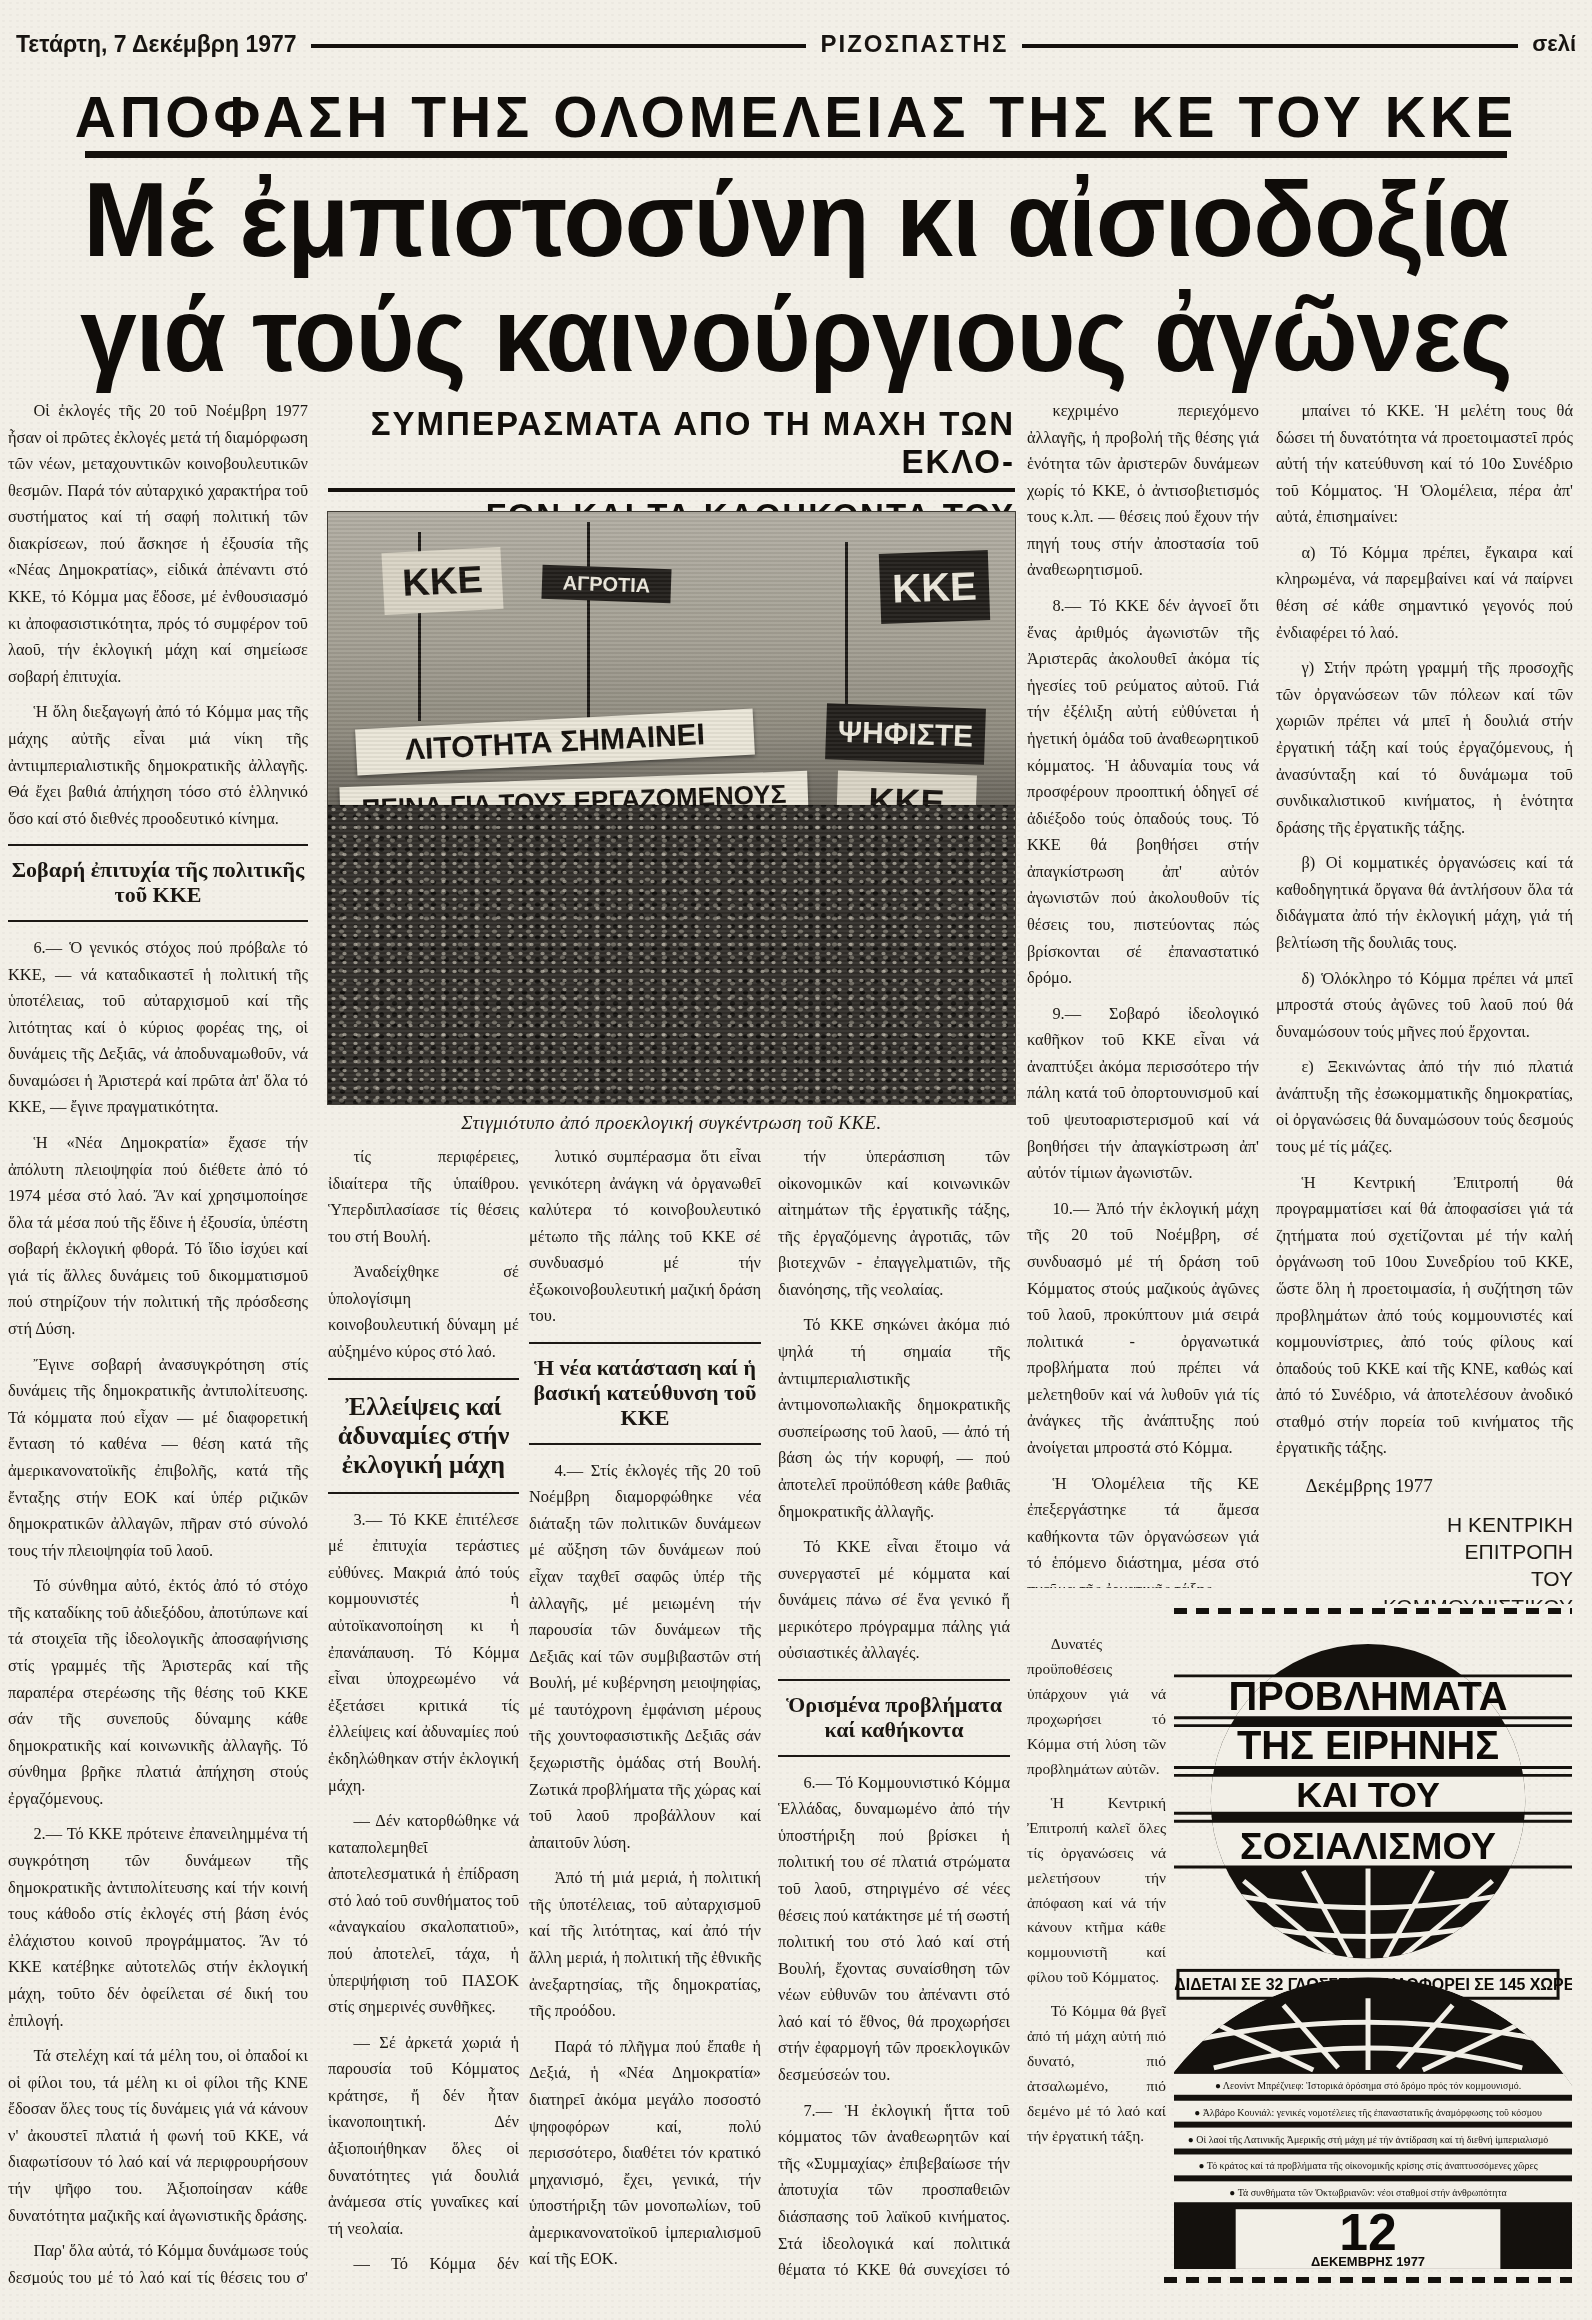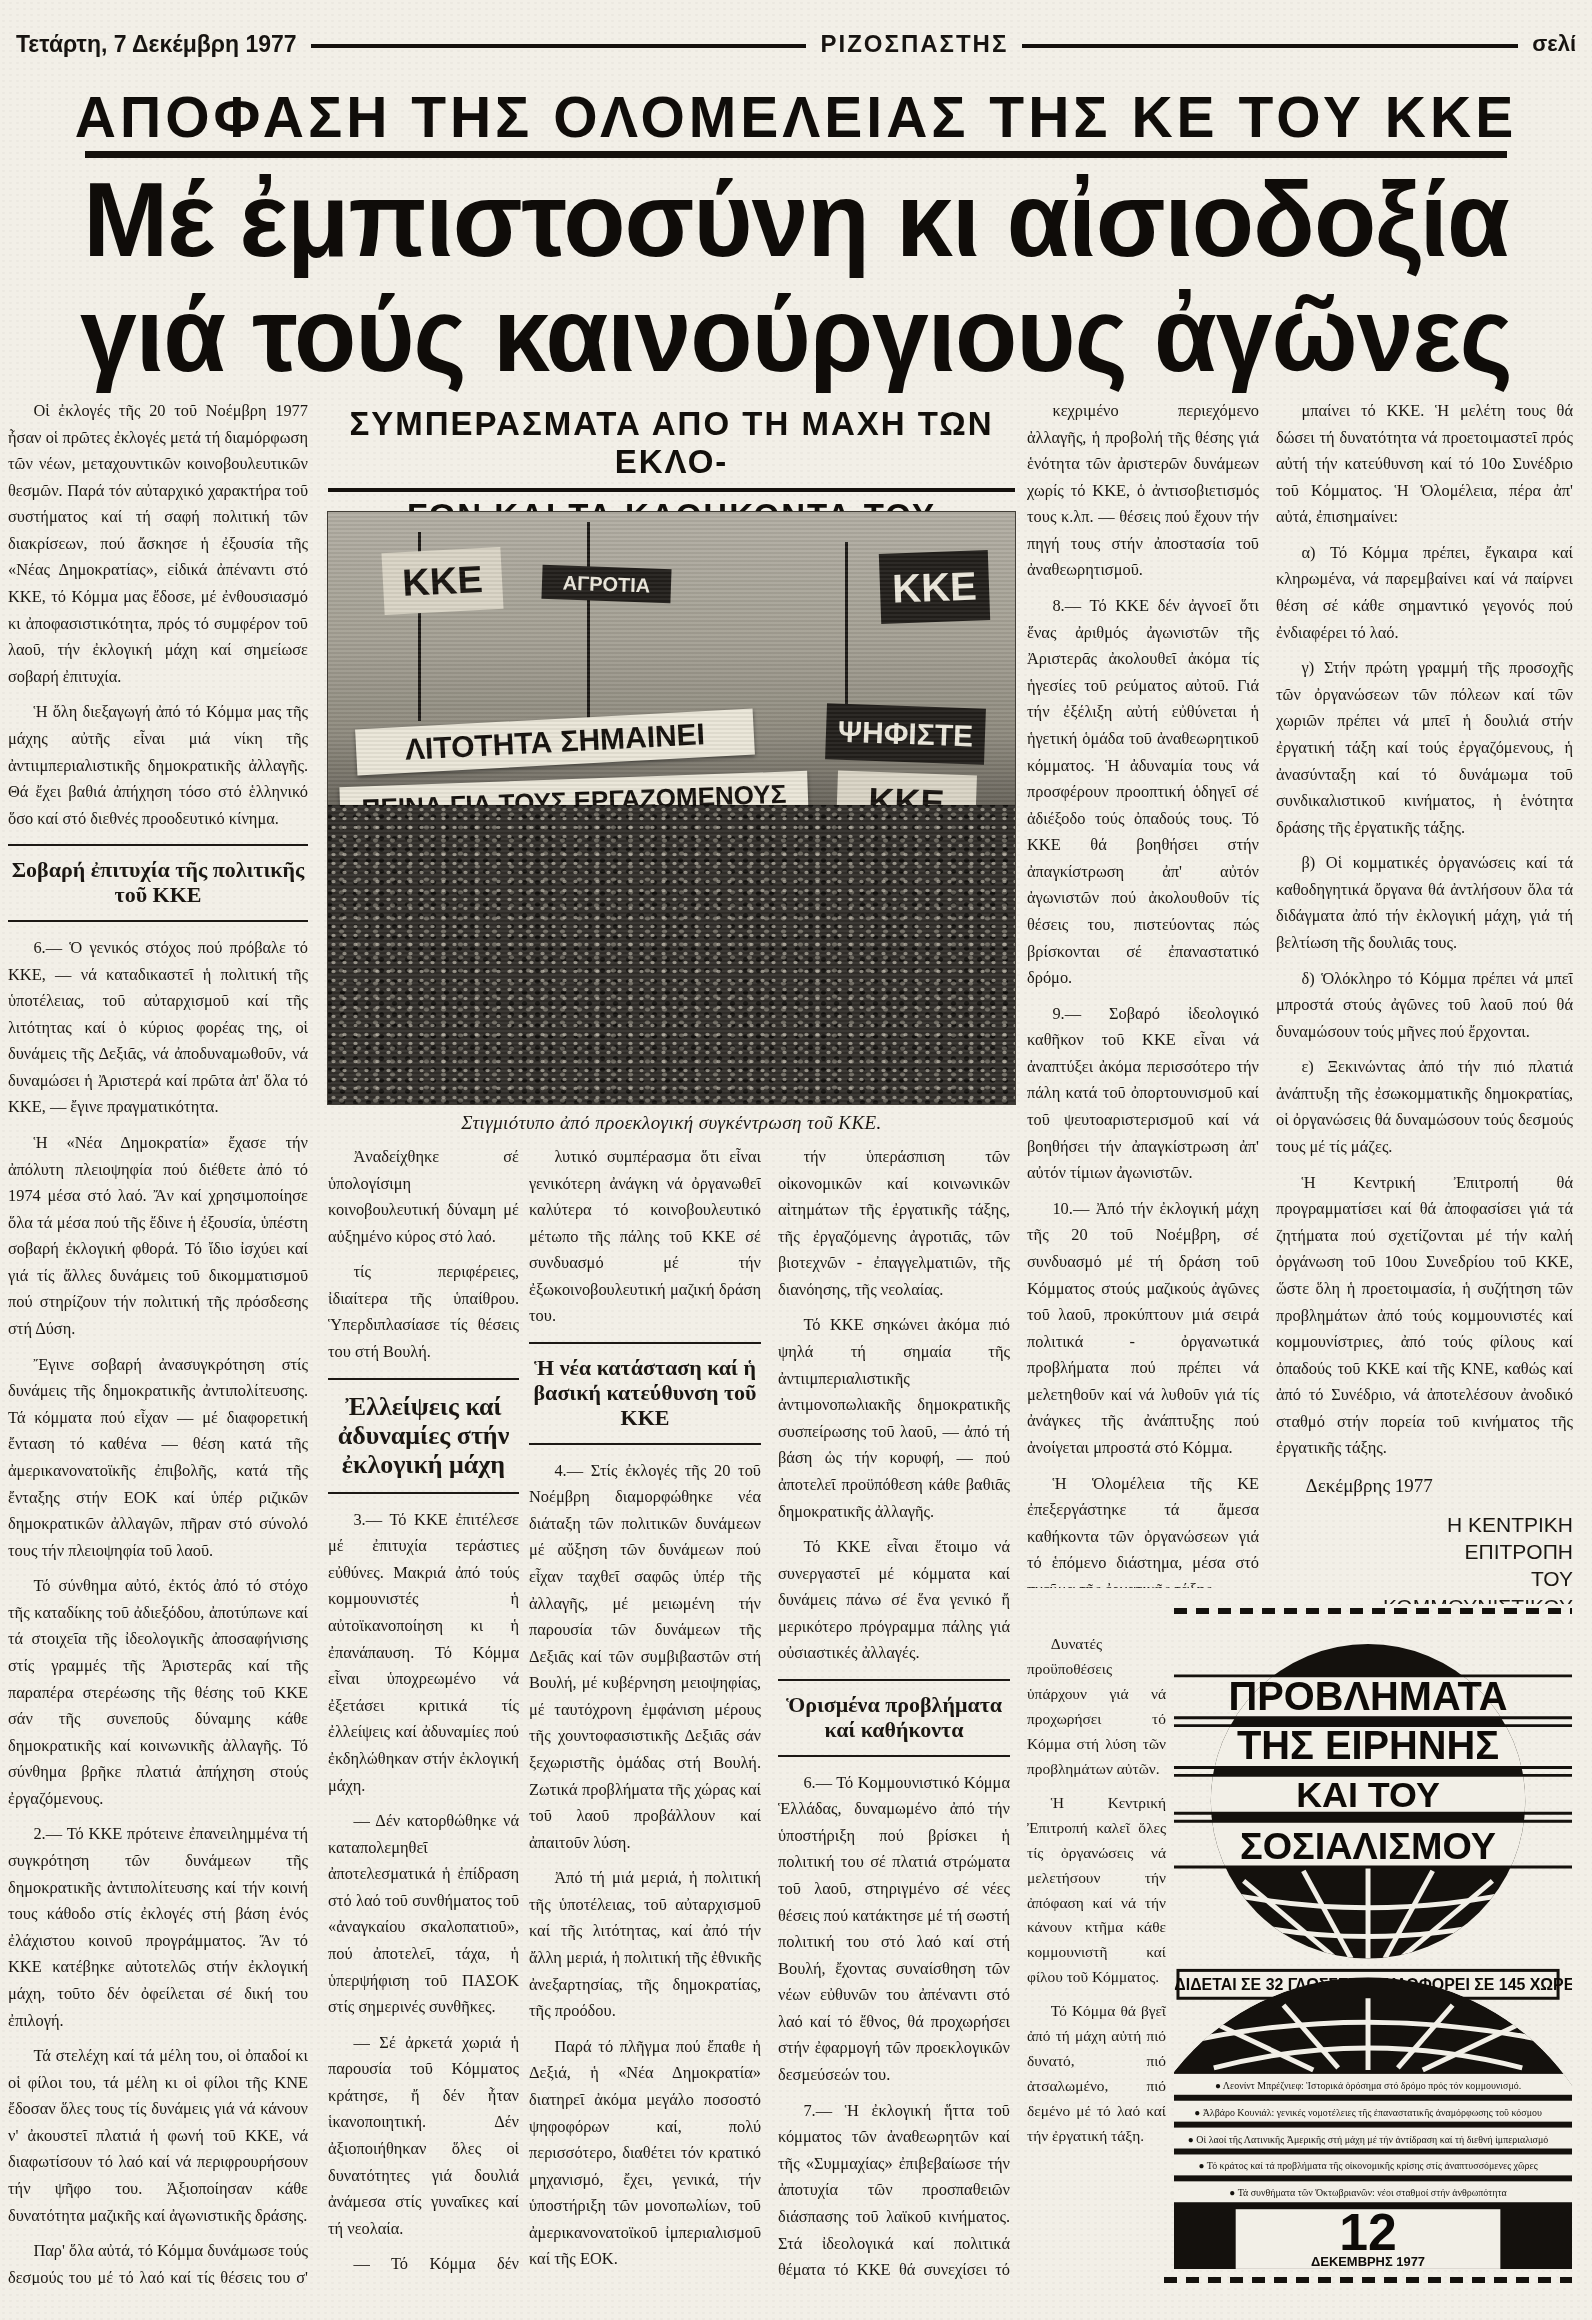--- a/index.html
+++ b/index.html
@@ -18,21 +18,21 @@
   .kicker{position:absolute;left:0;right:0;top:84px;text-align:center;
           font-family:"Liberation Sans",sans-serif;font-weight:700;font-size:57px;
           letter-spacing:4px;color:#100d0a;}
   .kicker-rule{position:absolute;left:85px;right:85px;top:151px;height:7px;background:#15110d;}
   .headline{position:absolute;left:0;right:0;top:167px;text-align:center;
             font-family:"Liberation Sans",sans-serif;font-weight:700;color:#0f0c09;
             font-size:102px;line-height:1.08;letter-spacing:-1px;transform:scaleY(1.04);}
   
   .subhead{position:absolute;left:328px;width:687px;top:400px;text-align:center;
            font-family:"Liberation Sans",sans-serif;font-weight:700;color:#120f0b;}
-  .subhead .sh-line{font-size:33px;letter-spacing:2px;padding:5px 0 7px;}
+  .subhead .sh-line{font-size:33px;letter-spacing:2px;padding:5px 0 7px;text-align:right;}
   .subhead .sh-rule{height:4px;background:#15110d;}
   
   .photo{position:absolute;left:328px;top:512px;width:687px;height:592px;overflow:hidden;
          background:linear-gradient(#b2aea3 0%,#a39f93 22%,#8d897d 38%,#55514a 55%,#37332e 70%,#242120 100%);
          outline:1px solid #423e37;}
   .photo .crowd{position:absolute;left:0;right:0;bottom:0;height:299px;background-color:#312e2a;
     background-image:
       radial-gradient(rgba(226,220,204,.55) 1.5px,transparent 2.6px),
       radial-gradient(rgba(188,182,167,.45) 2px,transparent 3.2px),
       radial-gradient(rgba(12,10,8,.85) 2px,transparent 3.2px);
@@ -111,22 +111,22 @@
     <p>6.— Ὁ γενικός στόχος πού πρόβαλε τό ΚΚΕ, — νά καταδικαστεῖ ἡ πολιτική τῆς ὑποτέλειας, τοῦ αὐταρχισμοῦ καί τῆς λιτότητας καί ὁ κύριος φορέας της, οἱ δυνάμεις τῆς Δεξιᾶς, νά ἀποδυναμωθοῦν, νά δυναμώσει ἡ Ἀριστερά καί πρῶτα ἀπ' ὅλα τό ΚΚΕ, — ἔγινε πραγματικότητα.</p>
     <p>Ἡ «Νέα Δημοκρατία» ἔχασε τήν ἀπόλυτη πλειοψηφία πού διέθετε ἀπό τό 1974 μέσα στό λαό. Ἄν καί χρησιμοποίησε ὅλα τά μέσα πού τῆς ἔδινε ἡ ἐξουσία, ὑπέστη σοβαρή ἐκλογική φθορά. Τό ἴδιο ἰσχύει καί γιά τίς ἄλλες δυνάμεις τοῦ δικομματισμοῦ πού στηρίζουν τήν πολιτική τῆς πρόσδεσης στή Δύση.</p>
     <p>Ἔγινε σοβαρή ἀνασυγκρότηση στίς δυνάμεις τῆς δημοκρατικῆς ἀντιπολίτευσης. Τά κόμματα πού εἶχαν — μέ διαφορετική ἔνταση τό καθένα — θέση κατά τῆς ἀμερικανονατοϊκῆς ἐπιβολῆς, κατά τῆς ἔνταξης στήν ΕΟΚ καί ὑπέρ ριζικῶν δημοκρατικῶν ἀλλαγῶν, πῆραν στό σύνολό τους τήν πλειοψηφία τοῦ λαοῦ.</p>
     <p>Τό σύνθημα αὐτό, ἐκτός ἀπό τό στόχο τῆς καταδίκης τοῦ ἀδιεξόδου, ἀποτύπωνε καί τά στοιχεῖα τῆς ἰδεολογικῆς ἀποσαφήνισης στίς γραμμές τῆς Ἀριστερᾶς καί τῆς παραπέρα στερέωσης τῆς θέσης τοῦ ΚΚΕ σάν τῆς συνεποῦς δύναμης κάθε δημοκρατικῆς καί κοινωνικῆς ἀλλαγῆς. Τό σύνθημα βρῆκε πλατιά ἀπήχηση στούς ἐργαζόμενους.</p>
     <p>2.— Τό ΚΚΕ πρότεινε ἐπανειλημμένα τή συγκρότηση τῶν δυνάμεων τῆς δημοκρατικῆς ἀντιπολίτευσης καί τήν κοινή τους κάθοδο στίς ἐκλογές στή βάση ἑνός ἐλάχιστου κοινοῦ προγράμματος. Ἄν τό ΚΚΕ κατέβηκε αὐτοτελῶς στήν ἐκλογική μάχη, τοῦτο δέν ὀφείλεται σέ δική του ἐπιλογή.</p>
     <p>Τά στελέχη καί τά μέλη του, οἱ ὀπαδοί κι οἱ φίλοι του, τά μέλη κι οἱ φίλοι τῆς ΚΝΕ ἔδοσαν ὅλες τους τίς δυνάμεις γιά νά κάνουν ν' ἀκουστεῖ πλατιά ἡ φωνή τοῦ ΚΚΕ, νά διαφωτίσουν τό λαό καί νά περιφρουρήσουν τήν ψῆφο του. Ἀξιοποίησαν κάθε δυνατότητα μαζικῆς καί ἀγωνιστικῆς δράσης.</p>
     <p>Παρ' ὅλα αὐτά, τό Κόμμα δυνάμωσε τούς δεσμούς του μέ τό λαό καί τίς θέσεις του σ' αὐτόν. Συγκέντρωσε μόνο του τούς ψήφους πού εἶχε πάρει τό 1974 μαζί μέ τήν ΕΔΑ στή συμμαχία τῆς «Ἑνωμένης Ἀριστερᾶς».</p>
   </div>
 
   <div class="col" style="left:328px;top:1144px;width:191px;height:1140px;">
+    <p>τίς περιφέρειες, ἰδιαίτερα τῆς ὑπαίθρου. Ὑπερδιπλασίασε τίς θέσεις του στή Βουλή.</p>
     <p>Ἀναδείχθηκε σέ ὑπολογίσιμη κοινοβουλευτική δύναμη μέ αὐξημένο κύρος στό λαό.</p>
-    <p>τίς περιφέρειες, ἰδιαίτερα τῆς ὑπαίθρου. Ὑπερδιπλασίασε τίς θέσεις του στή Βουλή.</p>
     <h3 class="sec-head" style="font-size:26px;">Ἐλλείψεις καί ἀδυναμίες στήν ἐκλογική μάχη</h3>
     <p>3.— Τό ΚΚΕ ἐπιτέλεσε μέ ἐπιτυχία τεράστιες εὐθύνες. Μακριά ἀπό τούς κομμουνιστές ἡ αὐτοϊκανοποίηση κι ἡ ἐπανάπαυση. Τό Κόμμα εἶναι ὑποχρεωμένο νά ἐξετάσει κριτικά τίς ἐλλείψεις καί ἀδυναμίες πού ἐκδηλώθηκαν στήν ἐκλογική μάχη.</p>
     <p>— Δέν κατορθώθηκε νά καταπολεμηθεῖ ἀποτελεσματικά ἡ ἐπίδραση στό λαό τοῦ συνθήματος τοῦ «ἀναγκαίου σκαλοπατιοῦ», πού ἀποτελεῖ, τάχα, ἡ ὑπερψήφιση τοῦ ΠΑΣΟΚ στίς σημερινές συνθῆκες.</p>
     <p>— Σέ ἀρκετά χωριά ἡ παρουσία τοῦ Κόμματος κράτησε, ἤ δέν ἦταν ἱκανοποιητική. Δέν ἀξιοποιήθηκαν ὅλες οἱ δυνατότητες γιά δουλιά ἀνάμεσα στίς γυναῖκες καί τή νεολαία.</p>
     <p>— Τό Κόμμα δέν κατόρθωσε νά καλύψει μέ ἀντιπροσώπους του ὅλα τά ἐκλογικά τμήματα στίς μεγάλες πόλεις καί νά περιφρουρήσει παντοῦ τήν ψῆφο τῶν ὀπαδῶν του.</p>
 
   </div>
 
   <div class="col" style="left:529px;top:1144px;width:232px;height:1140px;">
     <p>λυτικό συμπέρασμα ὅτι εἶναι γενικότερη ἀνάγκη νά ὀργανωθεῖ καλύτερα τό κοινοβουλευτικό μέτωπο τῆς πάλης τοῦ ΚΚΕ σέ συνδυασμό μέ τήν ἐξωκοινοβουλευτική μαζική δράση του.</p>

